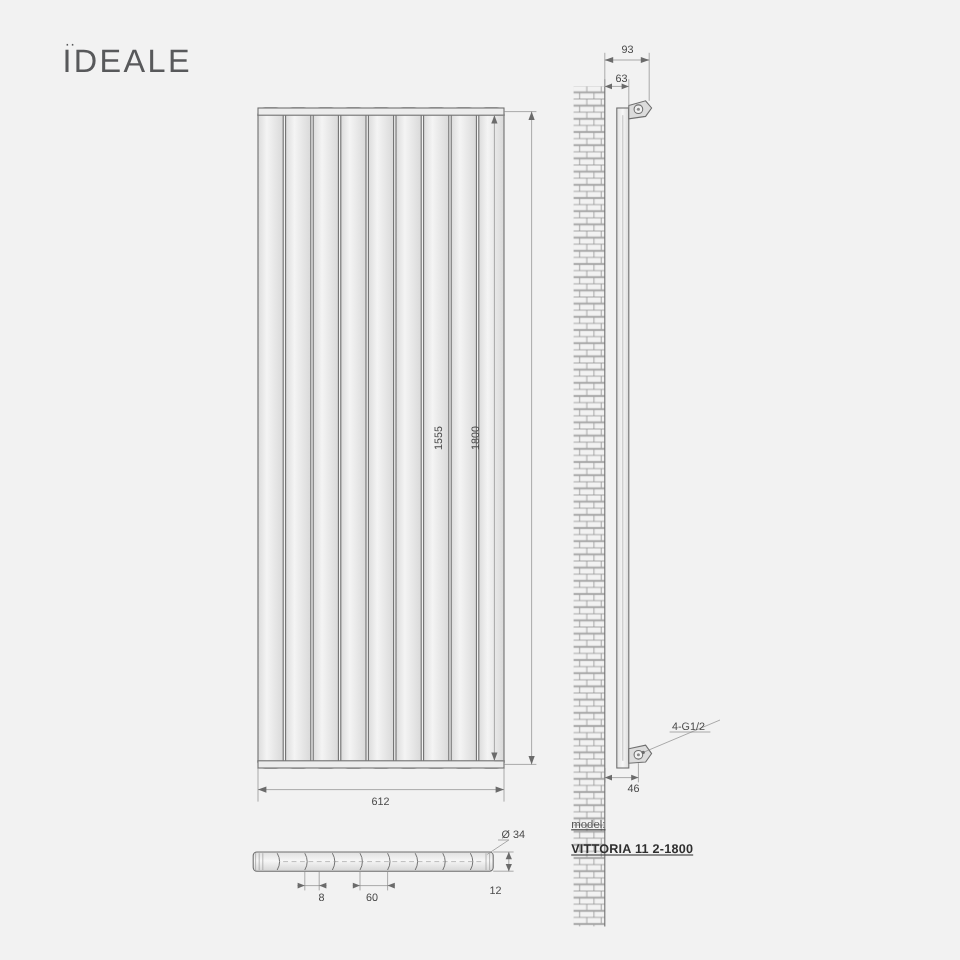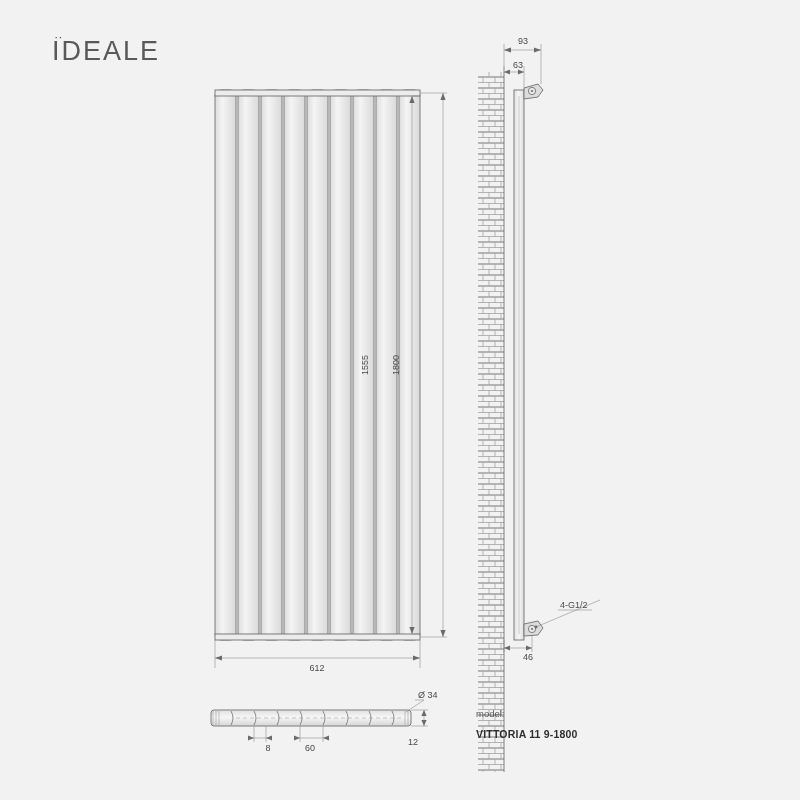--- a/index.html
+++ b/index.html
@@ -35,23 +35,24 @@
     position: absolute;
     left: 2px;
     top: -7px;
     font-size: 13px;
     letter-spacing: 0;
     color: #58595b;
   }
   .model-block {
     position: absolute;
     left: 476px;
-    top: 708px;
+    top: 682px;
     font-size: 10px;
     color: #4a4a4a;
+    text-decoration: underline;
   }
   .model-block .label {
     font-size: 9.5px;
     color: #555;
   }
   .model-block .value {
     margin-top: 9px;
     font-size: 10.5px;
     font-weight: bold;
     color: #2f2f2f;
@@ -260,15 +261,15 @@
         <line x1="294" y1="738" x2="329" y2="738" stroke="#8d8d8d" stroke-width="0.6"></line>
         <polygon points="300,738 294,735.6 294,740.4" fill="#6b6b6b"></polygon>
         <polygon points="323,738 329,735.6 329,740.4" fill="#6b6b6b"></polygon>
         <text class="dim" x="310" y="751" text-anchor="middle">60</text>
       </g>
     </g>
   </svg>
 
   <div class="model-block">
     <div class="label">model:</div>
-    <div class="value">VITTORIA 11 9-1800</div>
+    <div class="value">VITTORIA 11 2-1800</div>
   </div>
 </div>
 
 </body></html>

